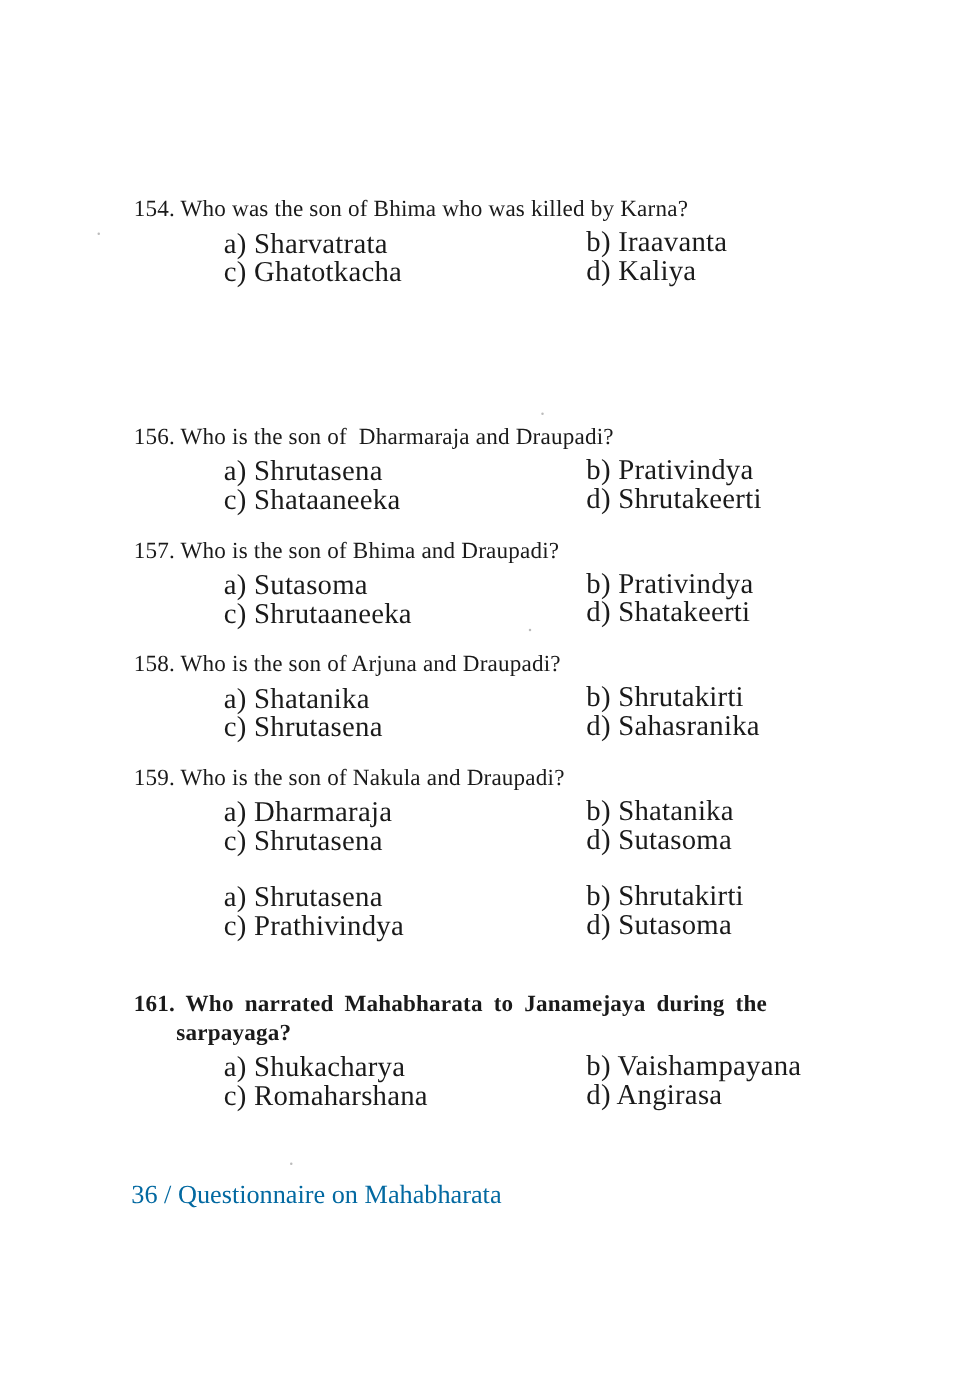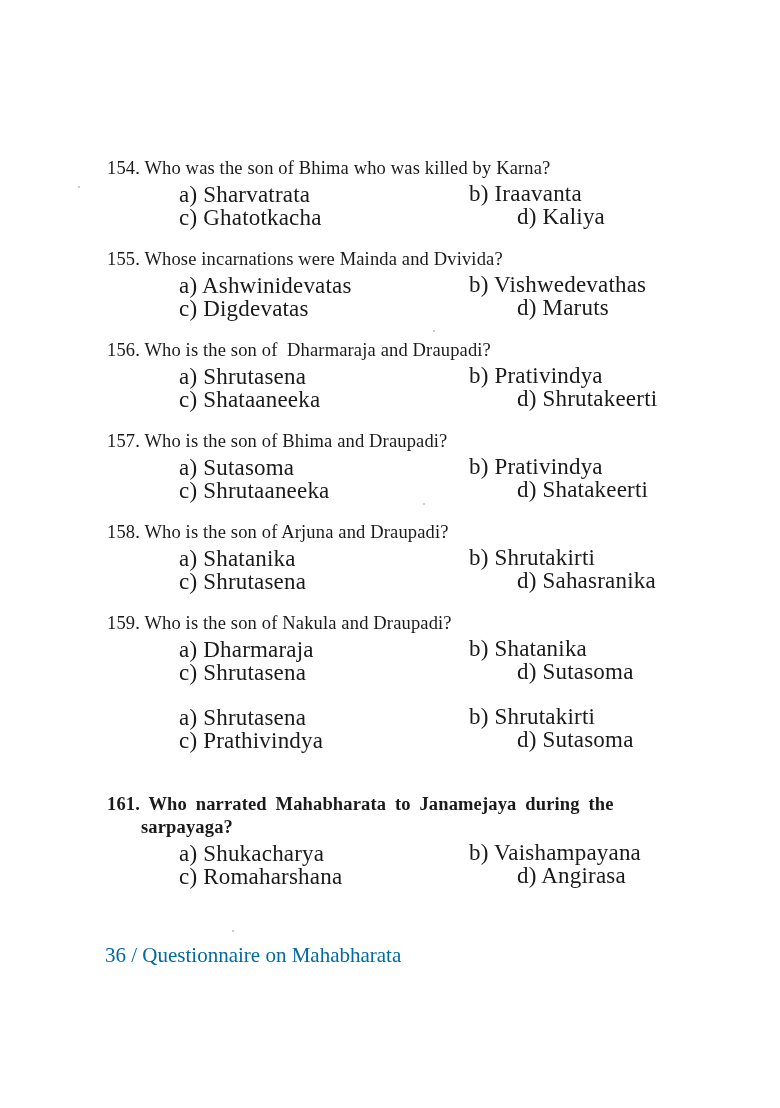--- a/index.html
+++ b/index.html
@@ -52,21 +52,21 @@
     .opt {
       position: absolute;
       font-size: 23px;
       line-height: 23px;
       letter-spacing: 0.2px;
       white-space: nowrap;
     }
     .opt.a { left: 72px; top: 0; }
     .opt.b { left: 362px; top: -1px; }
     .opt.c { left: 72px; top: 23px; }
-    .opt.d { left: 362px; top: 22px; margin-left: 48px; }
+    .opt.d { left: 362px; top: 22px; }
     .footer {
       position: absolute;
       left: 105px;
       top: 945px;
       font-size: 21px;
       line-height: 20px;
       white-space: nowrap;
       color: #0369a1;
     }
     .speck {
@@ -87,32 +87,20 @@
       <span>Who was the son of Bhima who was killed by Karna?</span>
     </div>
     <div class="options">
       <span class="opt a">a) Sharvatrata</span>
       <span class="opt b">b) Iraavanta</span>
       <span class="opt c">c) Ghatotkacha</span>
       <span class="opt d">d) Kaliya</span>
     </div>
   </div>
 
-  <div class="question" style="top:248px;">
-    <div class="q-text">
-      <span>155.</span>
-      <span>Whose incarnations were Mainda and Dvivida?</span>
-    </div>
-    <div class="options">
-      <span class="opt a">a) Ashwinidevatas</span>
-      <span class="opt b">b) Vishwedevathas</span>
-      <span class="opt c">c) Digdevatas</span>
-      <span class="opt d">d) Maruts</span>
-    </div>
-  </div>
 
   <div class="question" style="top:339px;">
     <div class="q-text">
       <span>156.</span>
       <span style="white-space:pre;">Who is the son of  Dharmaraja and Draupadi?</span>
     </div>
     <div class="options">
       <span class="opt a">a) Shrutasena</span>
       <span class="opt b">b) Prativindya</span>
       <span class="opt c">c) Shataaneeka</span>

